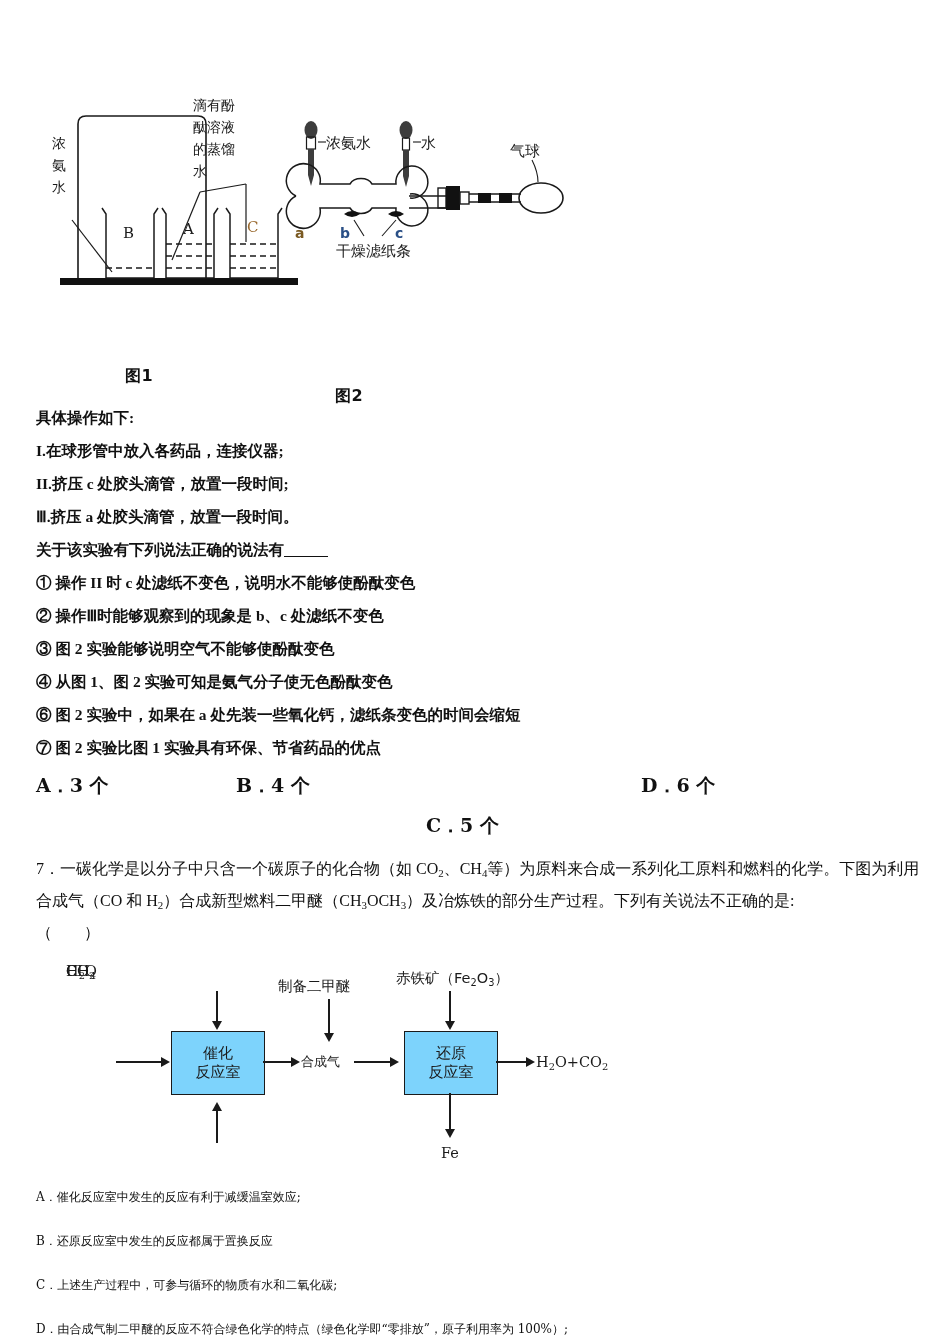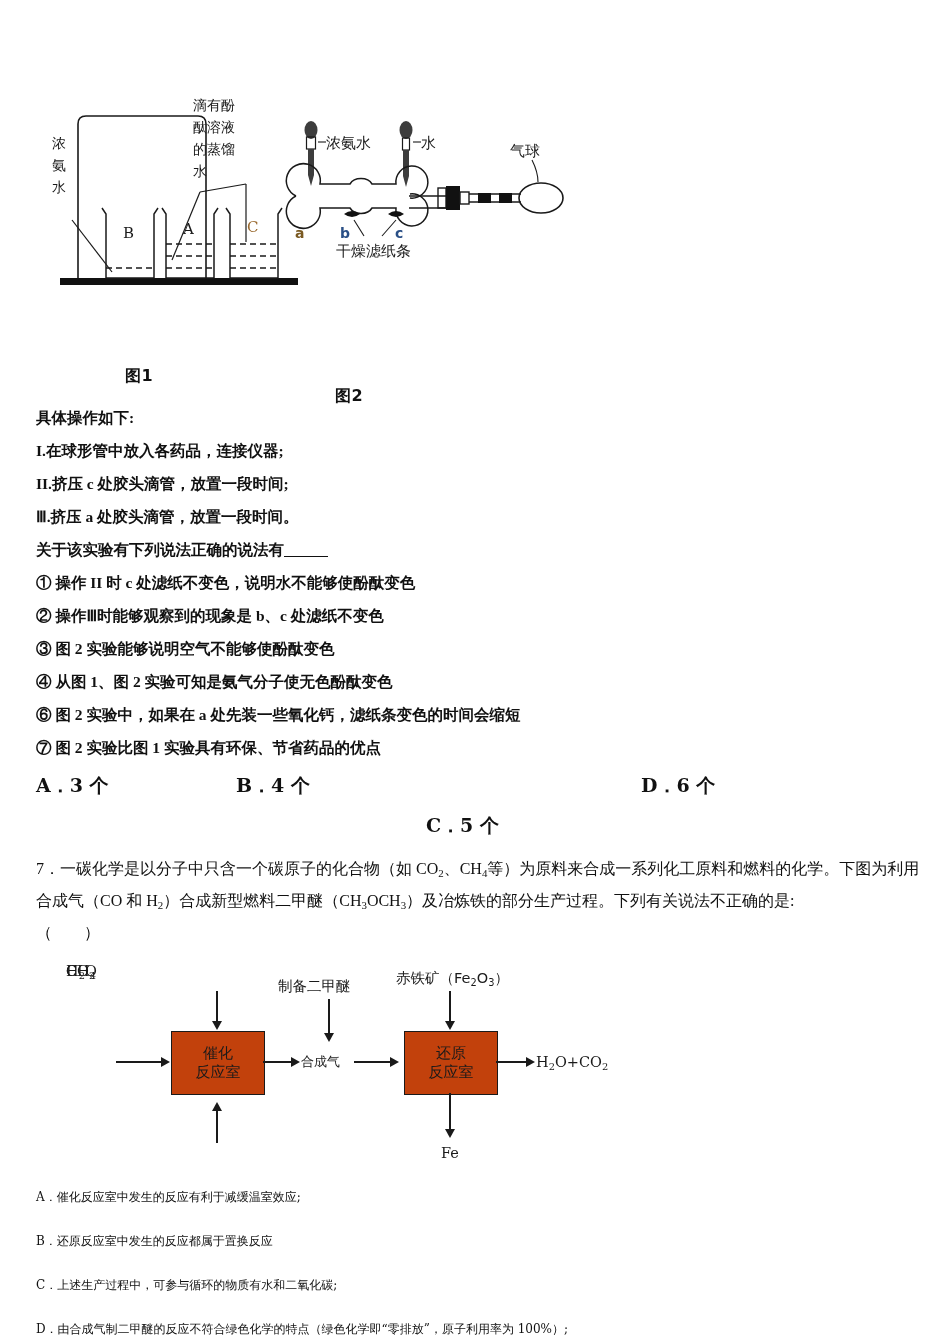--- a/index.html
+++ b/index.html
@@ -112,21 +112,21 @@
   .flow {
     position: relative;
     width: 600px;
     height: 210px;
     margin: 14px 0 10px 30px;
     font-family: "DejaVu Sans", "Liberation Sans", sans-serif;
   }
   .flow-box {
     position: absolute;
     border: 1.6px solid #1a1a1a;
-    background: #c2410c;
+    background: #7dd3fc;
     display: flex;
     flex-direction: column;
     align-items: center;
     justify-content: center;
     font-size: 15px;
     color: #1a1a1a;
     line-height: 1.25;
     font-family: "DejaVu Sans", "Liberation Sans", sans-serif;
   }
   .flow-box span { display: block; }

